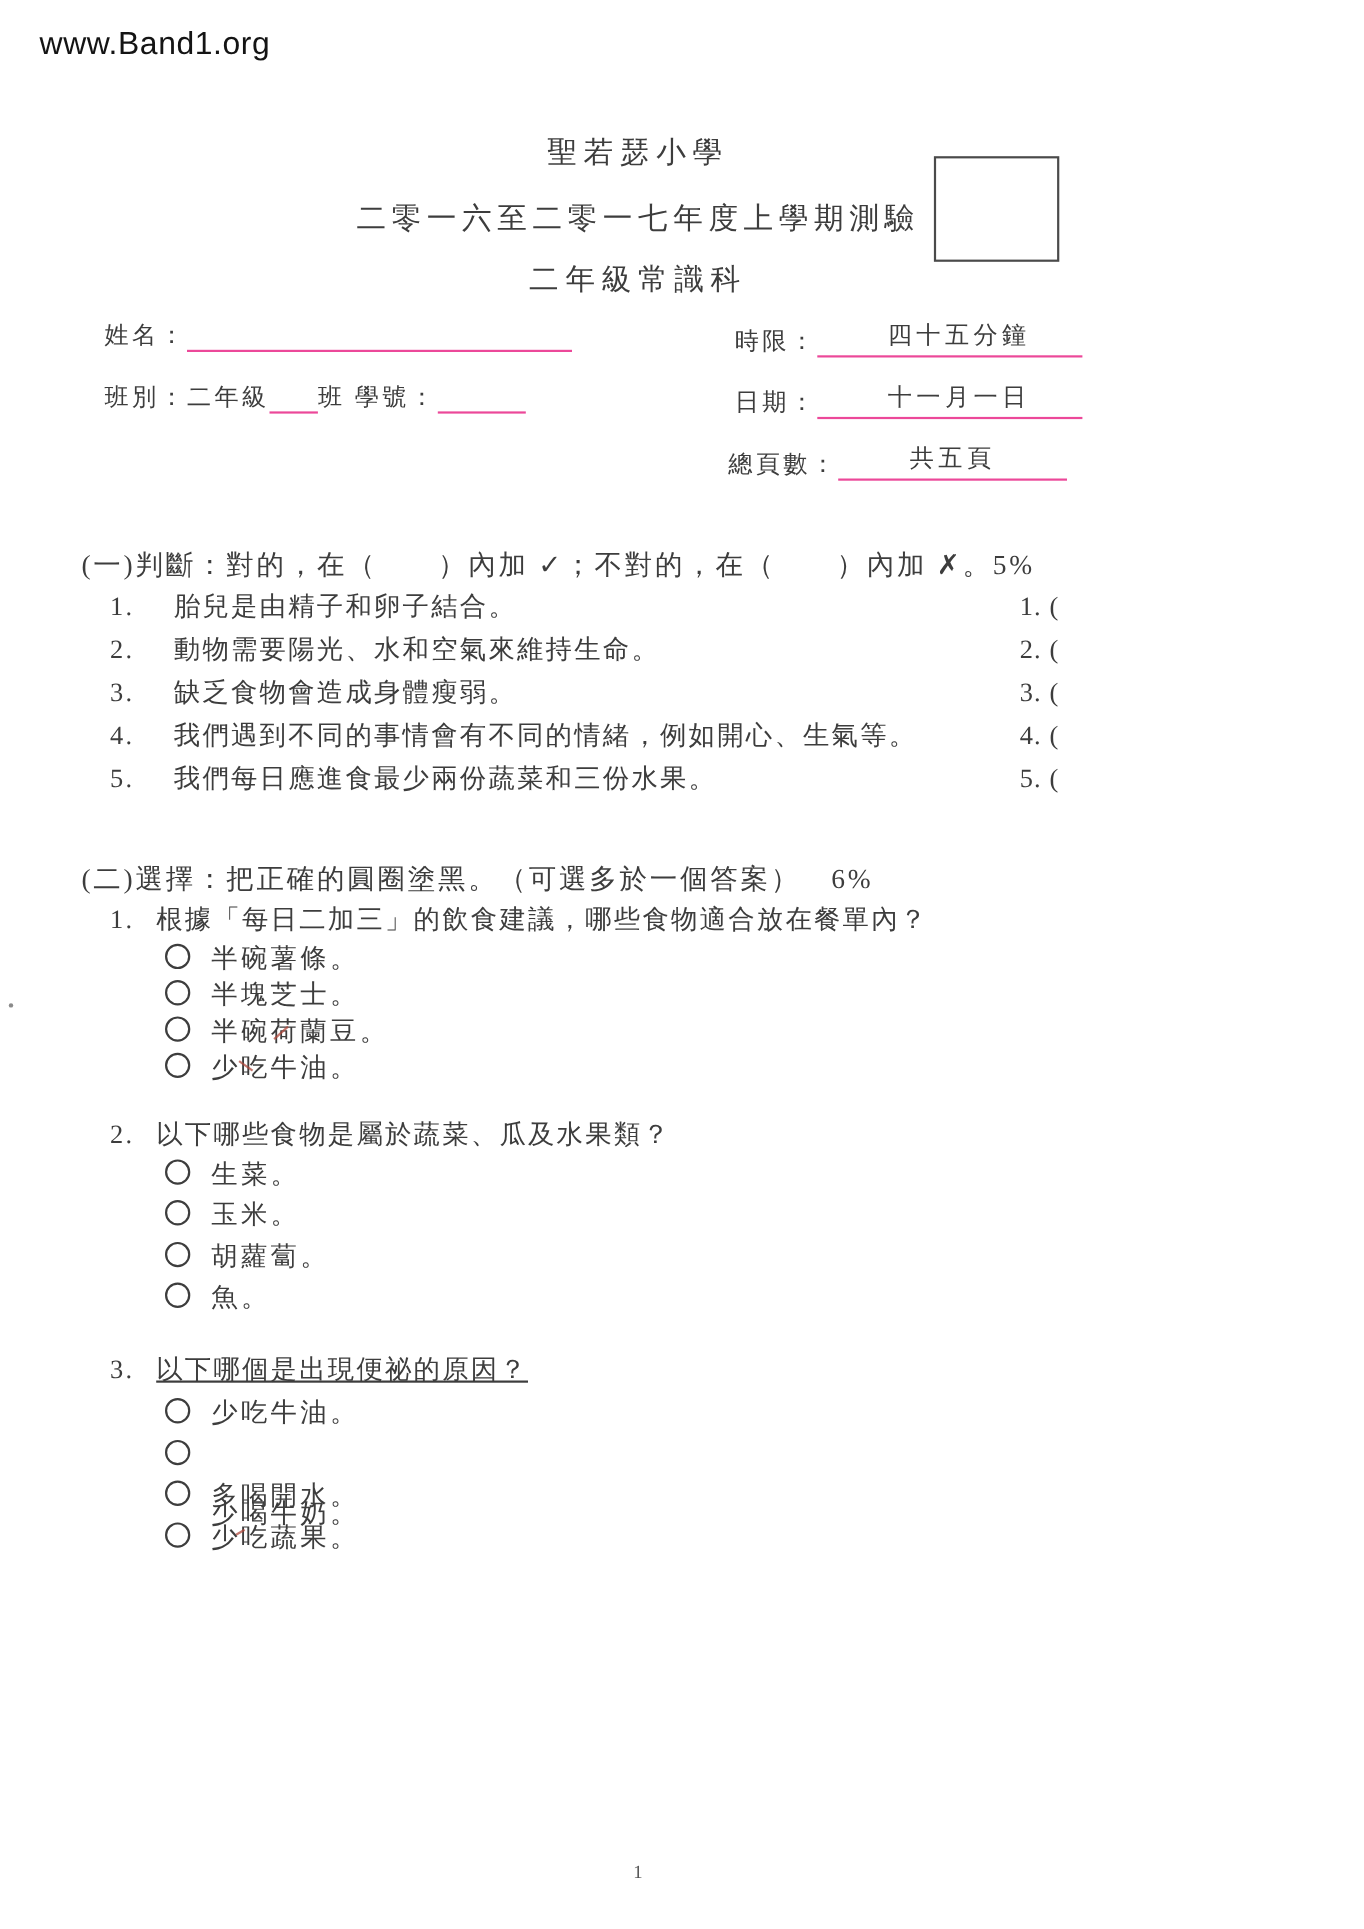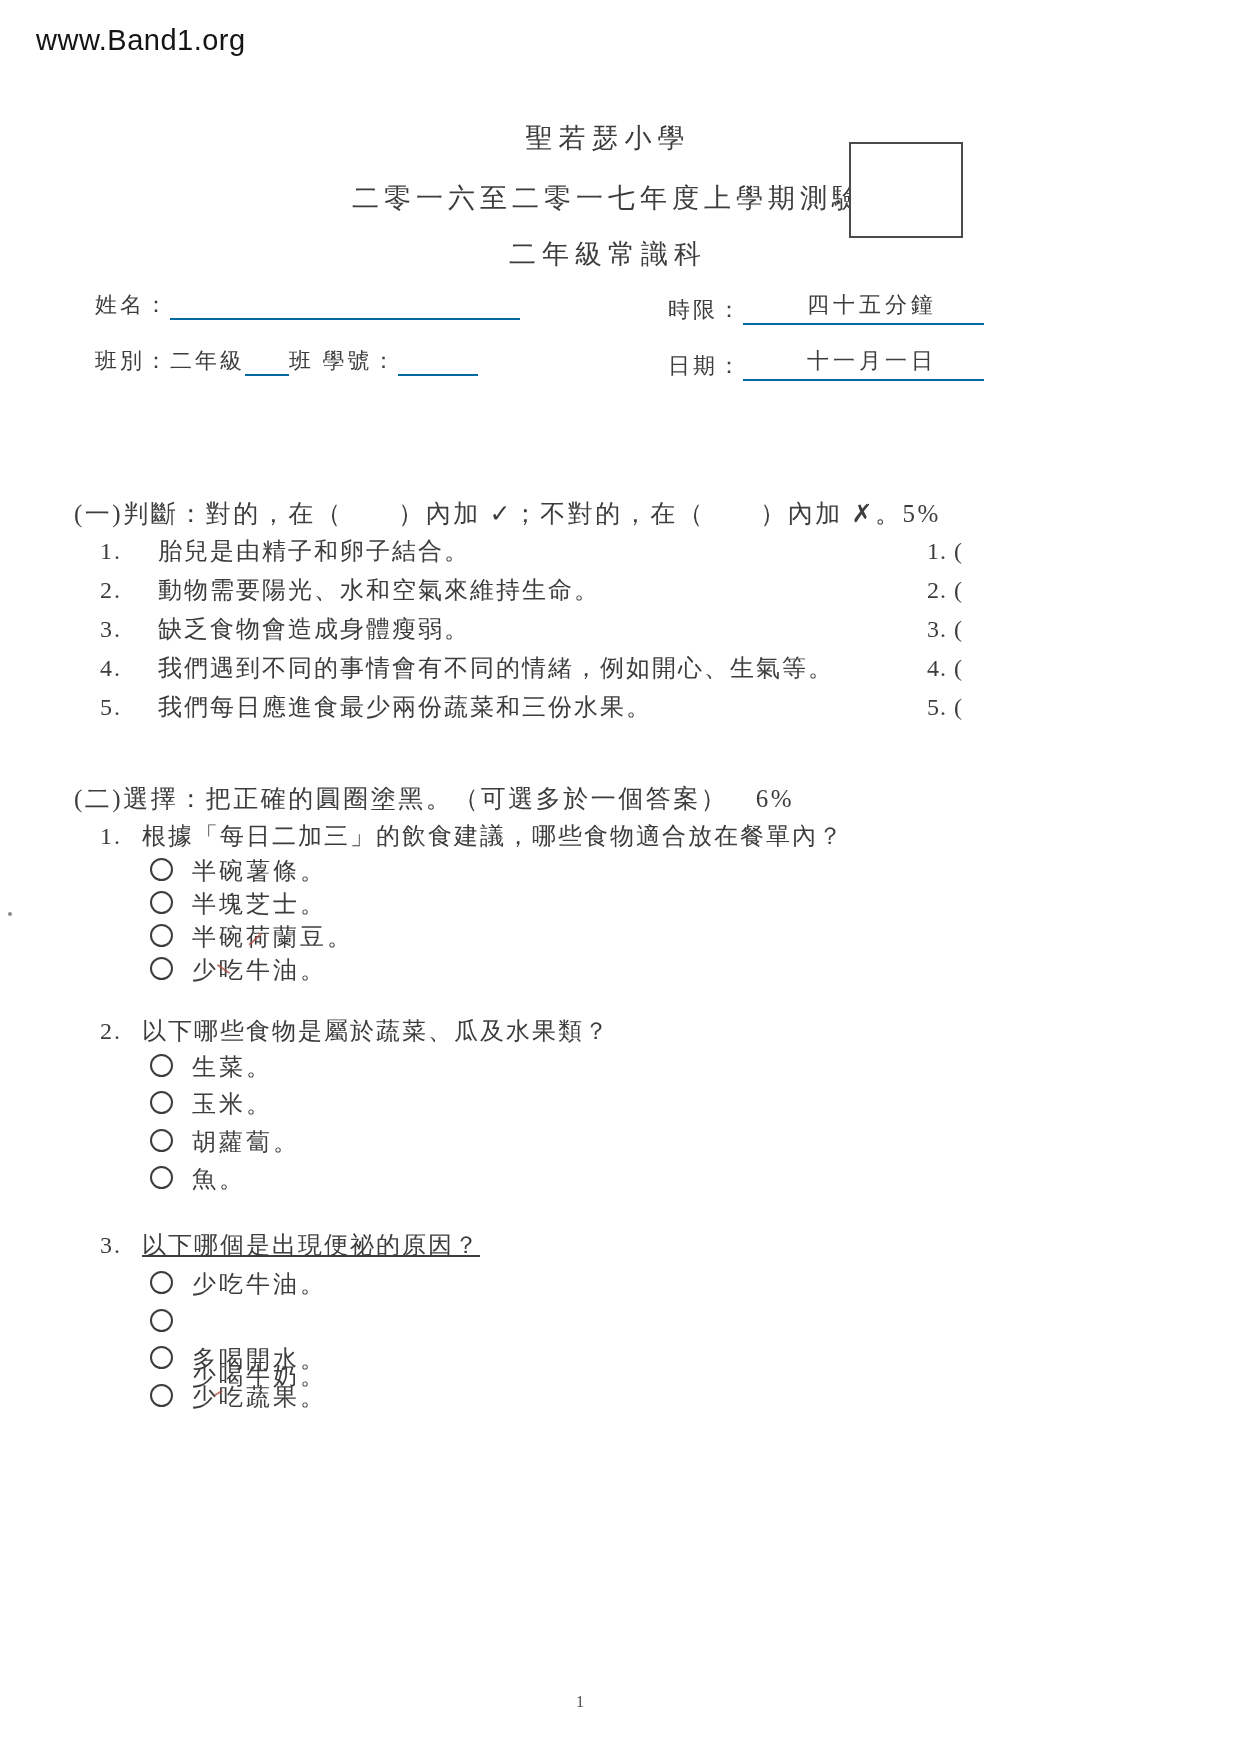--- a/index.html
+++ b/index.html
@@ -11,29 +11,29 @@
     font-family:"Liberation Serif","DejaVu Serif",serif;
     color:#3d3d3d;
   }
   .abs{position:absolute;}
   .watermark{
     left:36px;top:24px;
     font-family:"Liberation Sans","DejaVu Sans",sans-serif;
     font-size:29px;color:#141414;letter-spacing:0.5px;
   }
   .center-line{left:0;width:1160px;text-align:center;}
-  .title{font-size:27px;letter-spacing:6px;padding-left:28px;}
+  .title{font-size:27px;letter-spacing:6px;}
   .score-box{
     left:849px;top:142px;width:110px;height:92px;
     border:2px solid #4a4a4a;background:#fff;
   }
   .info{font-size:22px;letter-spacing:3px;white-space:nowrap;}
   .uline{
     display:inline-block;
-    border-bottom:2px solid #0369a1;
+    border-bottom:2px solid #ec4899;
     text-align:center;vertical-align:bottom;
     padding-bottom:3px;line-height:30px;
     letter-spacing:4px;
   }
   .w-name{width:350px;}
   .w-small{width:44px;}
   .w-no{width:80px;}
   .w-val{width:258px;}
   .w-pages{width:208px;}
   .sec-heading{font-size:25px;letter-spacing:2.5px;white-space:nowrap;}
@@ -72,20 +72,23 @@
     <span>時限：</span><span class="uline w-val"><span>四十五分鐘</span></span>
   </div>
 
   <div class="abs info" style="left:95px;top:346px;">
     <span>班別：二年級</span><span class="uline w-small"></span><span>班</span>&nbsp;<span>學號：</span><span class="uline w-no"></span>
   </div>
   <div class="abs info" style="left:668px;top:346px;">
     <span>日期：</span><span class="uline w-val"><span>十一月一日</span></span>
   </div>
 
+  <div class="abs info" style="left:662px;top:402px;">
+    <span>總頁數：</span><span class="uline w-pages"><span>共五頁</span></span>
+  </div>
 
   <div class="abs sec-heading" style="left:74px;top:497px;">(一)判斷：對的，在（　　）內加 ✓；不對的，在（　　）內加 ✗。5%</div>
 
   <div class="abs s1-row" style="top:535px;">
     <span class="s1-no">1.</span><span>胎兒是由精子和卵子結合。</span>
     <span class="s1-ans"><span>1.</span> <span>(　　　)</span></span>
   </div>
   <div class="abs s1-row" style="top:574px;">
     <span class="s1-no">2.</span><span>動物需要陽光、水和空氣來維持生命。</span>
     <span class="s1-ans"><span>2.</span> <span>(　　　)</span></span>

